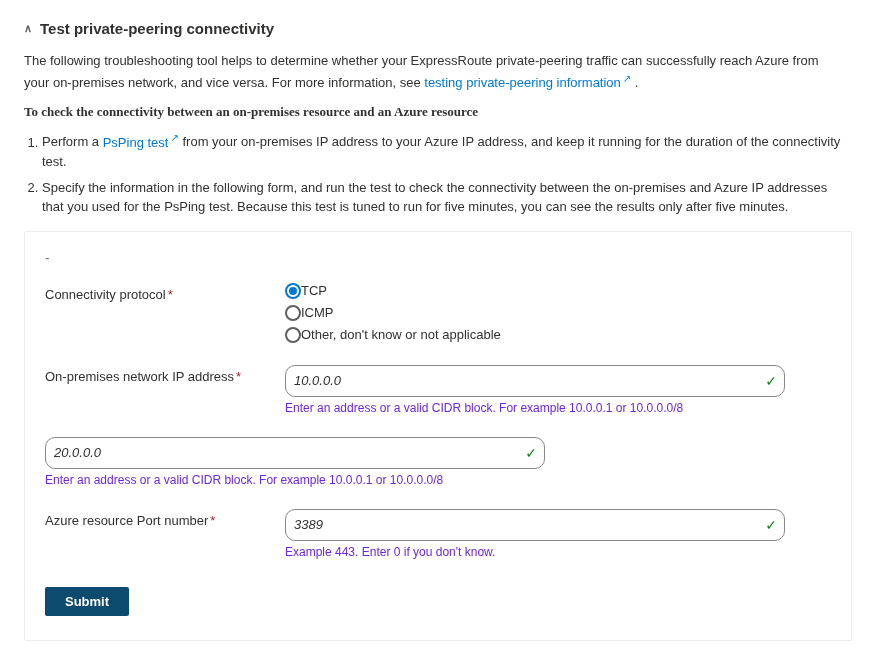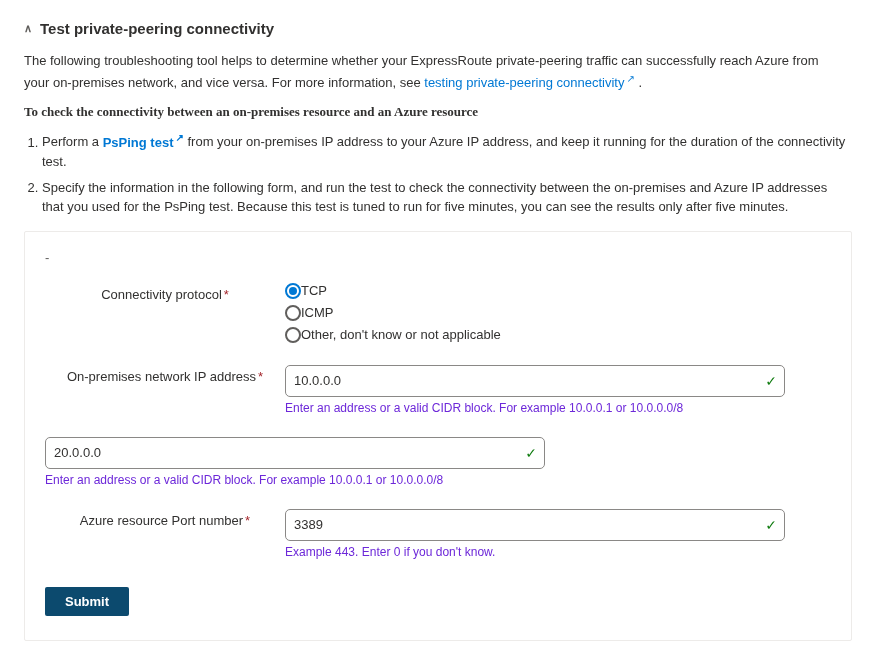--- a/index.html
+++ b/index.html
@@ -44,21 +44,21 @@
     .steps {
       margin-left: 18px;
       margin-bottom: 14px;
       max-width: 820px;
     }
     .steps li {
       margin-bottom: 6px;
       line-height: 1.5;
       font-size: 13px;
     }
-    .steps .link { color: #0078d4; font-weight: bold; }
+    .steps .link { color: #0078d4; }
     .form-container {
       border: 1px solid #edebe9;
       border-radius: 2px;
       padding: 18px 20px 24px 20px;
       max-width: 860px;
       margin-top: 10px;
     }
     .dash-line {
       font-size: 13px;
       color: #605e5c;
@@ -68,21 +68,20 @@
       display: flex;
       align-items: flex-start;
       margin-bottom: 22px;
     }
     .form-label {
       width: 240px;
       min-width: 240px;
       font-size: 13px;
       color: #323130;
       padding-top: 4px;
-      text-align: center;
     }
     .required-star {
       color: #a4262c;
       margin-left: 2px;
     }
     .form-control {
       flex: 1;
       max-width: 500px;
     }
     .radio-group {
@@ -119,26 +118,27 @@
       top: 50%;
       left: 50%;
       transform: translate(-50%, -50%);
     }
     .input-wrapper {
       position: relative;
     }
     .text-input {
       width: 100%;
       border: 1px solid #8a8886;
-      border-radius: 5px;
+      border-radius: 10px;
       padding: 5px 30px 5px 8px;
       font-size: 13px;
       color: #323130;
       outline: none;
       height: 32px;
+      font-style: italic;
     }
     .check-icon {
       position: absolute;
       right: 8px;
       top: 50%;
       transform: translateY(-50%);
       color: #107c10;
       font-size: 14px;
     }
     .hint-text {
@@ -168,21 +168,21 @@
 <body>
 
 <div class="page-title">
   <span class="chevron-icon">∧</span>
   <span>Test private-peering connectivity</span>
 </div>
 
 <p class="description">
   <span>The following troubleshooting tool helps to determine whether your ExpressRoute private-peering traffic can successfully reach Azure from your on-premises network, and vice versa. For more information, see </span>
   <a class="link" href="#">
-    <span>testing private-peering connectivity</span><span class="ext-link-icon">↗</span>
+    <span>testing private-peering information</span><span class="ext-link-icon">↗</span>
   </a>
   <span>.</span>
 </p>
 
 <div class="bold-label">To check the connectivity between an on-premises resource and an Azure resource</div>
 
 <ol class="steps">
   <li>
     <span>Perform a </span><a class="link" href="#"><span>PsPing test</span><span class="ext-link-icon">↗</span></a><span> from your on-premises IP address to your Azure IP address, and keep it running for the duration of the connectivity test.</span>
   </li>

